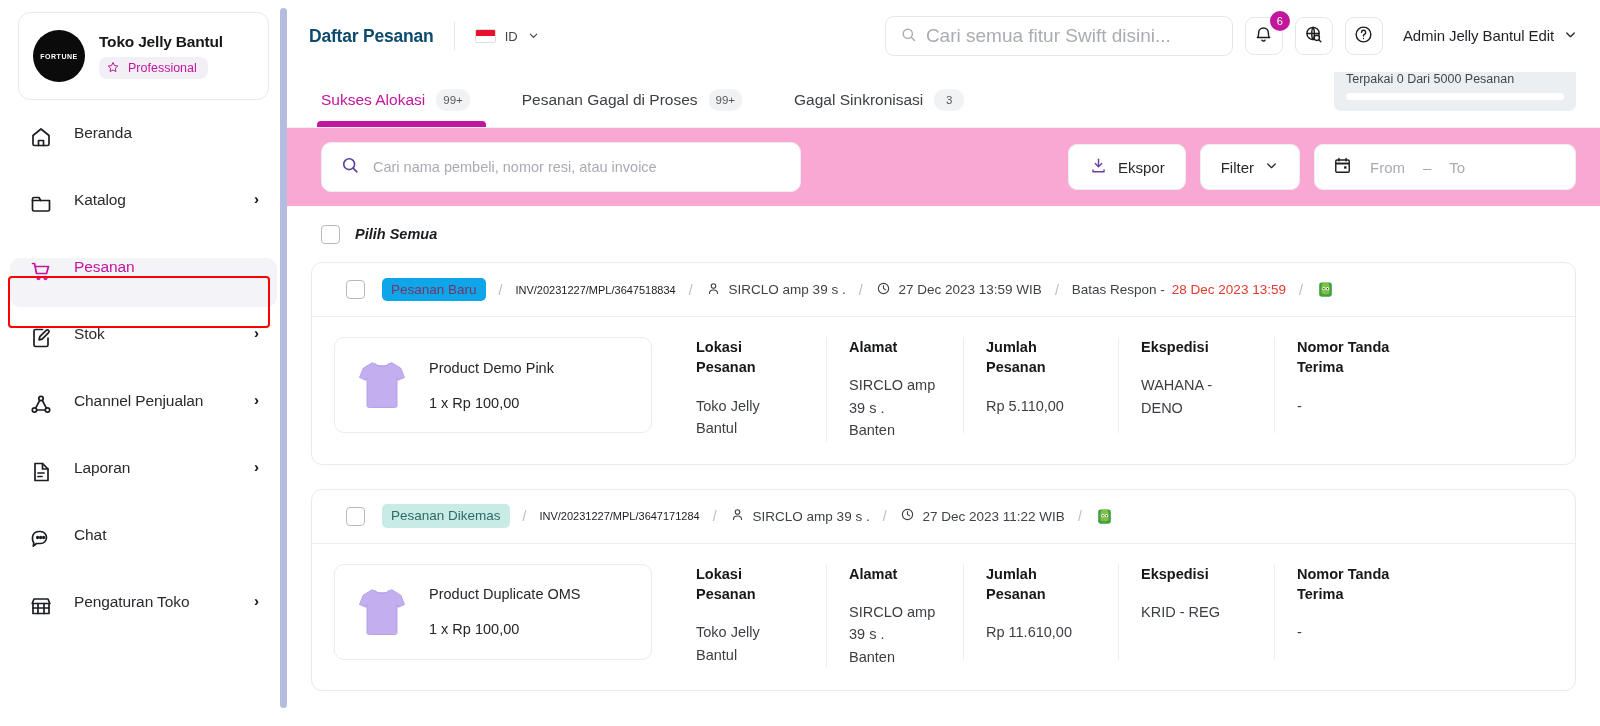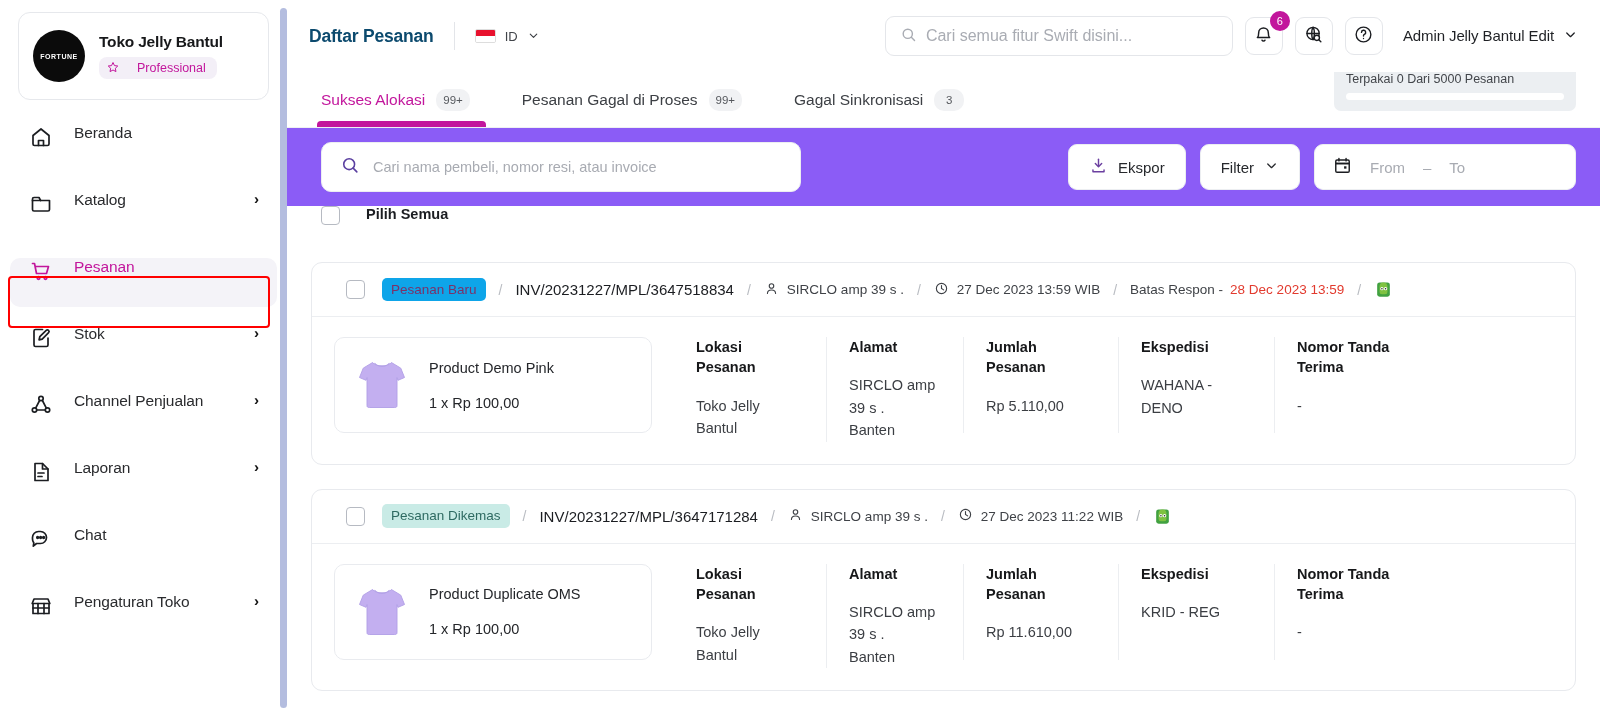--- a/index.html
+++ b/index.html
@@ -41,21 +41,21 @@
   }
   .store-info { display: flex; flex-direction: column; gap: 6px; }
   .store-name { font-size: 15.5px; font-weight: 700; color: #17181a; letter-spacing: -0.2px; }
   .store-badge {
     align-self: flex-start;
     background: #f3eff7;
     color: #c2169c;
     border-radius: 8px;
     font-size: 12.5px;
     padding: 4px 11px 4px 8px;
-    display: flex; align-items: center; gap: 18px;
+    display: flex; align-items: center; gap: 9px;
     font-weight: 400;
   }
   .star-glyph { font-size: 11px; line-height: 1; }
 
   .nav { margin-top: 24px; padding: 0 10px; }
   .nav-item {
     display: flex; align-items: flex-start;
     height: 49px;
     padding: 0 18px;
     gap: 20px;
@@ -137,21 +137,21 @@
   .spacer { flex: 1; }
 
   .global-search {
     width: 348px; height: 40px;
     border: 1px solid #e4e6ea; border-radius: 9px;
     display: flex; align-items: center; gap: 9px;
     padding: 0 14px;
     background: #fff;
   }
   .global-search input {
-    border: 0; outline: 0; font-size: 16px; color: #2b2d31;
+    border: 0; outline: 0; font-size: 19px; color: #2b2d31;
     font-family: inherit; width: 100%; background: transparent;
   }
   .global-search input::placeholder { color: #a9acb3; }
 
   .icon-btn {
     width: 38px; height: 38px; border: 1px solid #e4e6ea; border-radius: 9px;
     display: flex; align-items: center; justify-content: center;
     background: #fff; cursor: pointer; position: relative;
     margin-left: 12px;
   }
@@ -203,21 +203,21 @@
     background: #eceff2; border-radius: 7px;
     padding: 9px 12px;
     display: flex; flex-direction: column; gap: 7px;
   }
   .quota-label { font-size: 12.5px; color: #43464b; white-space: nowrap; }
   .quota-bar { height: 7px; background: #ffffff; border-radius: 5px; }
 
   
   .toolbar {
     flex: 0 0 78px;
-    background: #8b5cf6;
+    background: #f9a8d4;
     display: flex; align-items: center;
     padding: 0 24px 0 34px;
     gap: 0;
   }
   .order-search {
     width: 480px; height: 50px;
     background: #fff; border: 1px solid #eceef1; border-radius: 10px;
     display: flex; align-items: center; gap: 13px; padding: 0 18px;
   }
   .order-search input {
@@ -243,22 +243,22 @@
   .date-dash { color: #a8abb2; font-size: 15px; }
 
   
   .list-area {
     flex: 1; background: #fff;
     padding: 0 24px 0 24px;
     overflow: hidden;
     position: relative;
   }
   .select-all {
-    display: flex; align-items: flex-start; gap: 26px;
-    height: 56px; padding-left: 10px;
+    display: flex; align-items: center; gap: 15px;
+    height: 56px; padding-left: 10px; font-style: italic;
   }
   .cbox {
     width: 19px; height: 19px; border: 1.6px solid #b6bac2;
     border-radius: 4px; background: #fff; flex: 0 0 19px; cursor: pointer;
   }
   .select-all-label { font-size: 14.5px; font-weight: 700; color: #1b1d21; }
 
   .order-card {
     border: 1px solid #e8eaee; border-radius: 11px;
     margin-bottom: 24px; background: #fff;
@@ -271,21 +271,21 @@
     white-space: nowrap;
   }
   .order-head .cbox { margin-right: 17px; }
   .status-pill {
     font-size: 13.5px; border-radius: 5px; padding: 5px 9px;
     line-height: 1;
   }
   .status-new { background: #0ea5e9; color: #7c3168; }
   .status-packed { background: #c9ebe6; color: #2e6a62; }
   .slash { color: #b9bcc2; margin: 0 13px; font-size: 14px; }
-  .inv { font-size: 15px; color: #1b1d21; font-weight: 400; }
+  .inv { font-size: 11px; color: #1b1d21; font-weight: 400; }
   .meta { display: inline-flex; align-items: center; gap: 8px; font-size: 13.5px; color: #3f4247; }
   .meta svg { width: 15px; height: 15px; flex: 0 0 15px; }
   .resp-label { font-size: 13.5px; color: #3f4247; }
   .resp-date { font-size: 13.5px; color: #e23a2e; }
   .chan-icon {
     width: 19px; height: 19px; border-radius: 3px;
     display: inline-flex; align-items: center; justify-content: center;
     flex: 0 0 19px;
   }
 

